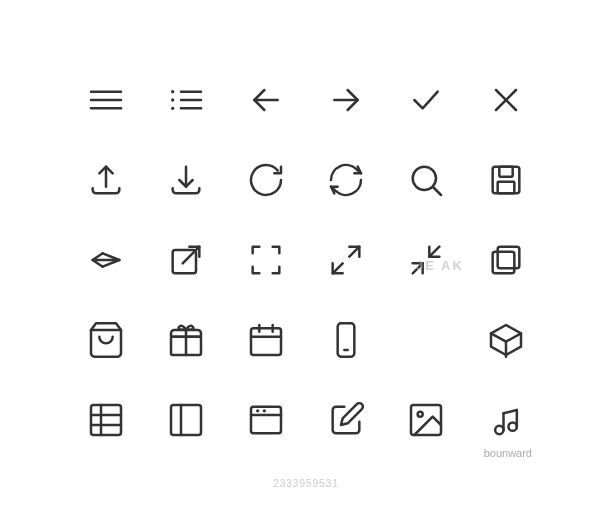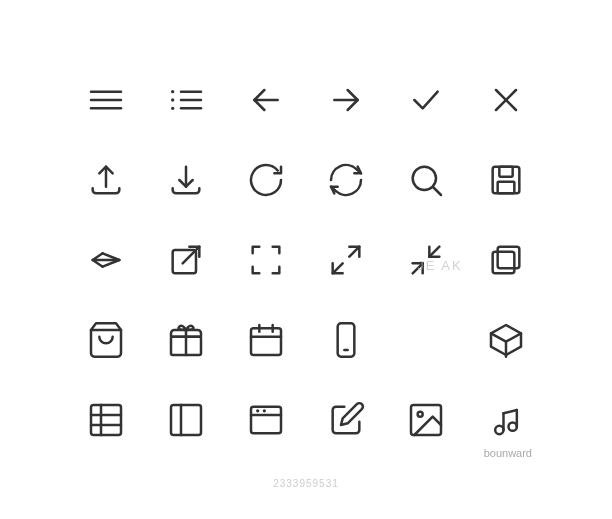--- a/index.html
+++ b/index.html
@@ -58,21 +58,21 @@
       top: 225px;
       left: 390px;
       width: 100px;
       height: 80px;
       display: flex;
       align-items: center;
       justify-content: center;
       font-size: 13px;
       color: rgba(180,180,180,0.6);
       font-family: sans-serif;
-      font-weight: 400;
+      font-weight: 700;
       letter-spacing: 2px;
       pointer-events: none;
     }
   </style>
 </head>
 <body>
 
 <div class="icon-grid">
 
   <div class="icon-cell">

